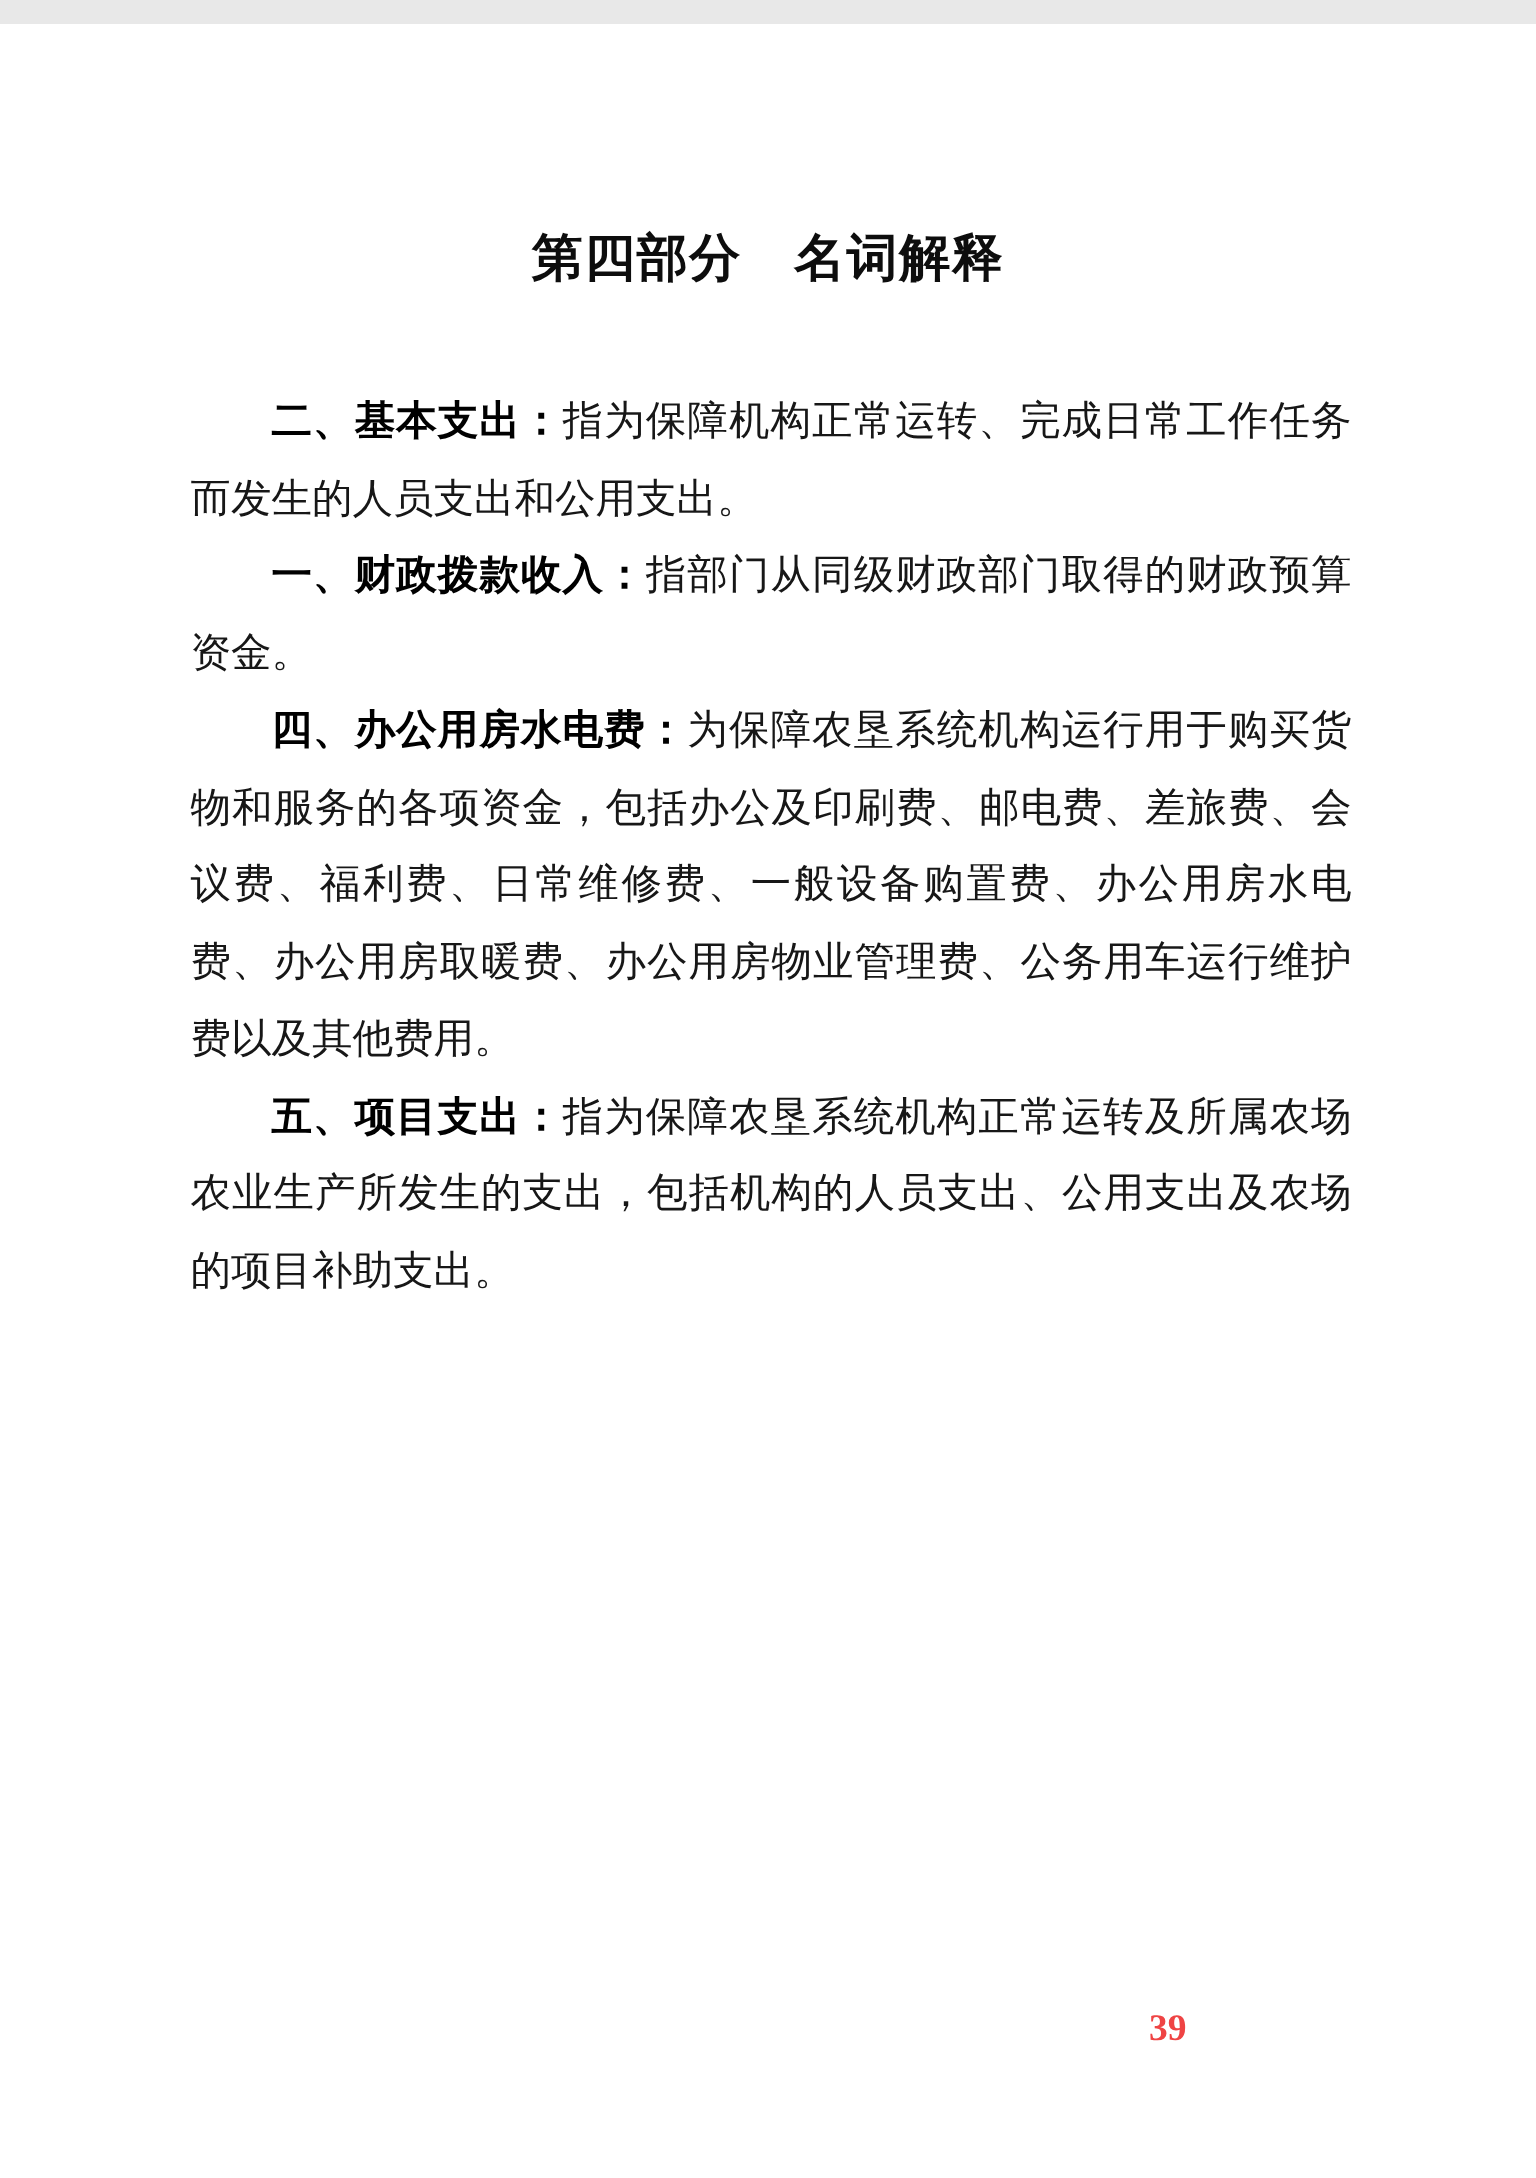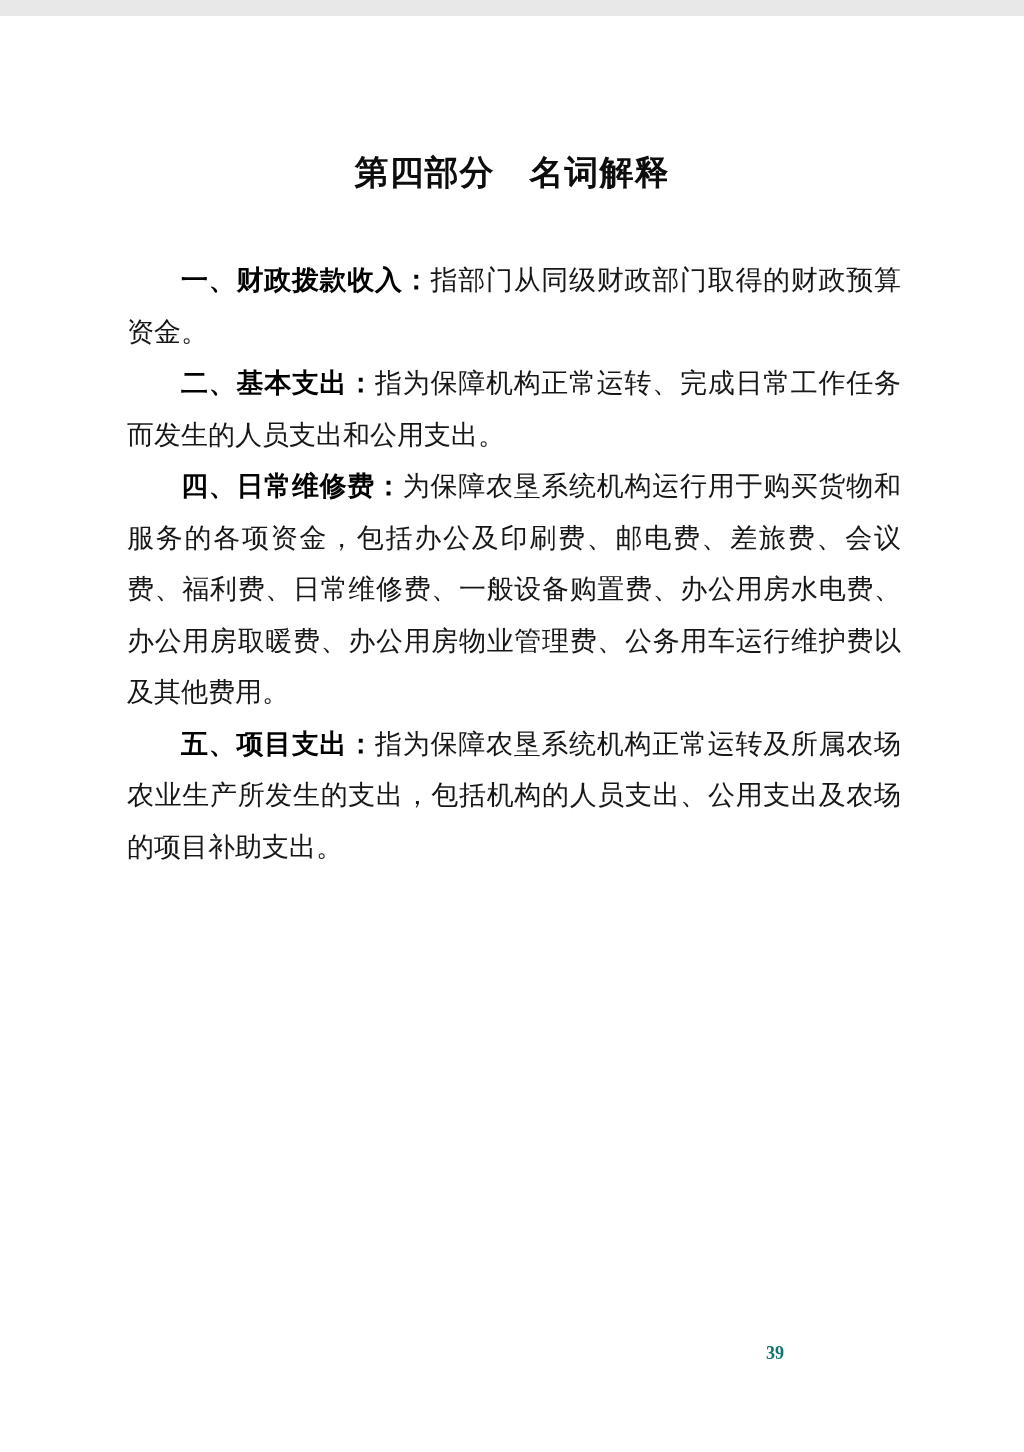--- a/index.html
+++ b/index.html
@@ -50,40 +50,40 @@
     font-family: "Liberation Sans", sans-serif;
     font-weight: 700;
     color: #000000;
   }
   .page-number {
     position: absolute;
     top: 1324px;
     left: 766px;
     font-family: "Liberation Serif", serif;
     font-weight: 700;
-    font-size: 18px;
+    font-size: 25px;
     line-height: 26px;
-    color: #0f766e;
+    color: #ef4444;
   }
 </style>
 </head>
 <body>
 
 <div class="page">
 
   <div class="doc-title">第四部分　名词解释</div>
 
   <div class="content">
 
+    <p class="def-para"><span class="term">二、基本支出：</span><span>指为保障机构正常运转、完成日常工作任务而发生的人员支出和公用支出。</span></p>
+
     <p class="def-para"><span class="term">一、财政拨款收入：</span><span>指部门从同级财政部门取得的财政预算资金。</span></p>
 
-    <p class="def-para"><span class="term">二、基本支出：</span><span>指为保障机构正常运转、完成日常工作任务而发生的人员支出和公用支出。</span></p>
 
-
-    <p class="def-para"><span class="term">四、日常维修费：</span><span>为保障农垦系统机构运行用于购买货物和服务的各项资金，包括办公及印刷费、邮电费、差旅费、会议费、福利费、日常维修费、一般设备购置费、办公用房水电费、办公用房取暖费、办公用房物业管理费、公务用车运行维护费以及其他费用。</span></p>
+    <p class="def-para"><span class="term">四、办公用房水电费：</span><span>为保障农垦系统机构运行用于购买货物和服务的各项资金，包括办公及印刷费、邮电费、差旅费、会议费、福利费、日常维修费、一般设备购置费、办公用房水电费、办公用房取暖费、办公用房物业管理费、公务用车运行维护费以及其他费用。</span></p>
 
     <p class="def-para"><span class="term">五、项目支出：</span><span>指为保障农垦系统机构正常运转及所属农场农业生产所发生的支出，包括机构的人员支出、公用支出及农场的项目补助支出。</span></p>
 
   </div>
 
   <div class="page-number">39</div>
 
 </div>
 
 </body></html>

